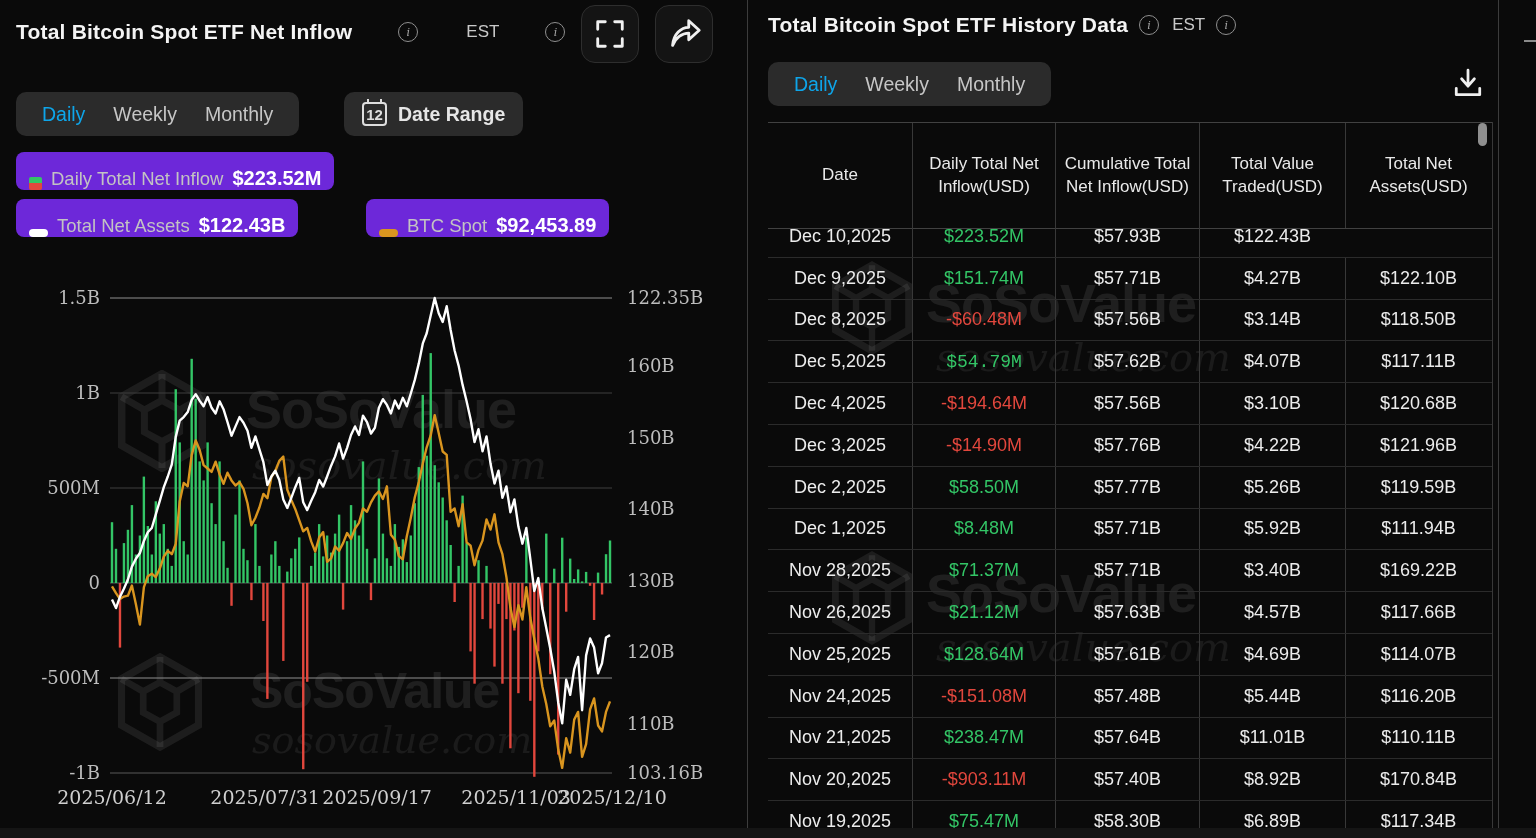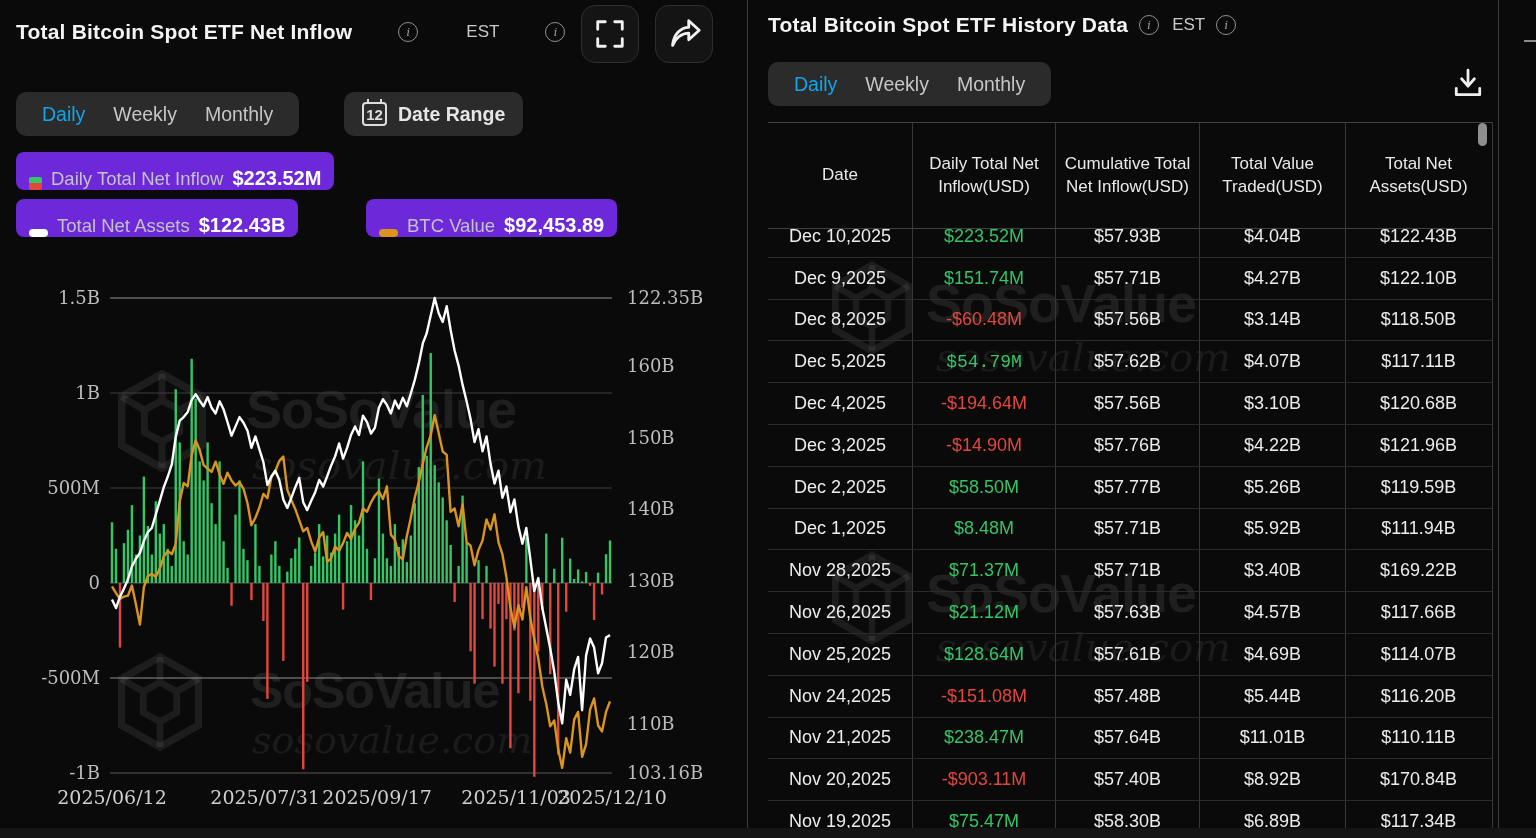--- a/index.html
+++ b/index.html
@@ -103,21 +103,21 @@
       <span class="legend-label">Daily Total Net Inflow</span>
       <span class="legend-value">$223.52M</span>
     </div>
     <div class="legend-chip" style="left:16px;top:199px;">
       <span class="dash" style="background:#ffffff;"></span>
       <span class="legend-label">Total Net Assets</span>
       <span class="legend-value">$122.43B</span>
     </div>
     <div class="legend-chip" style="left:366px;top:199px;">
       <span class="dash" style="background:#d9951f;"></span>
-      <span class="legend-label">BTC Value</span>
+      <span class="legend-label">BTC Spot</span>
       <span class="legend-value">$92,453.89</span>
     </div>
 
     <div class="wm" style="left:118px;top:370px;">
       <svg width="88" height="102" viewBox="0 0 100 115">
         <polygon points="50,4 96,30 96,85 50,111 4,85 4,30" fill="none" stroke="rgba(255,255,255,0.08)" stroke-width="9"></polygon>
         <path d="M50 4 L50 34 M4 30 L30 45 M96 30 L70 45 M50 111 L50 81 M30 45 L30 70 L50 81 L70 70 L70 45 L50 34 L30 45" fill="none" stroke="rgba(255,255,255,0.08)" stroke-width="8"></path>
       </svg>
     </div>
     <div class="wm wm-text" style="left:246px;top:378px;">SoSoValue</div>
@@ -345,21 +345,20 @@
       <div class="th" style="width:143px;">Daily Total Net Inflow(USD)</div>
       <div class="th" style="width:144px;">Cumulative Total Net Inflow(USD)</div>
       <div class="th" style="width:146px;">Total Value Traded(USD)</div>
       <div class="th" style="width:145px;">Total Net Assets(USD)</div>
     </div>
     <div class="tbody" id="table-body">
         <div class="trow">
           <div class="td" style="width: 145px;">Dec 10,2025</div>
           <div class="td pos" style="width: 143px;">$223.52M</div>
           <div class="td" style="width: 144px;">$57.93B</div>
-          <div class="td" style="width: 146px;">$4.04B</div>
           <div class="td" style="width: 145px;">$122.43B</div>
         </div>
         <div class="trow">
           <div class="td" style="width: 145px;">Dec 9,2025</div>
           <div class="td pos" style="width: 143px;">$151.74M</div>
           <div class="td" style="width: 144px;">$57.71B</div>
           <div class="td" style="width: 146px;">$4.27B</div>
           <div class="td" style="width: 145px;">$122.10B</div>
         </div>
         <div class="trow">

